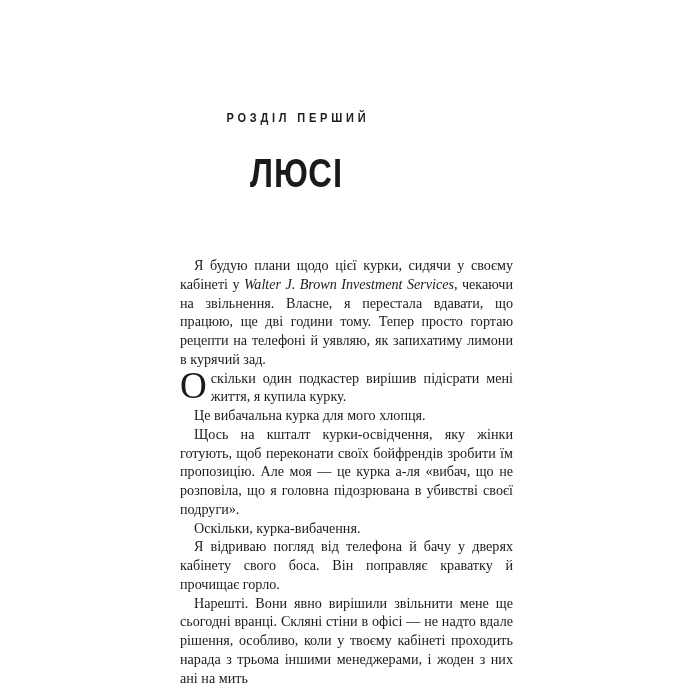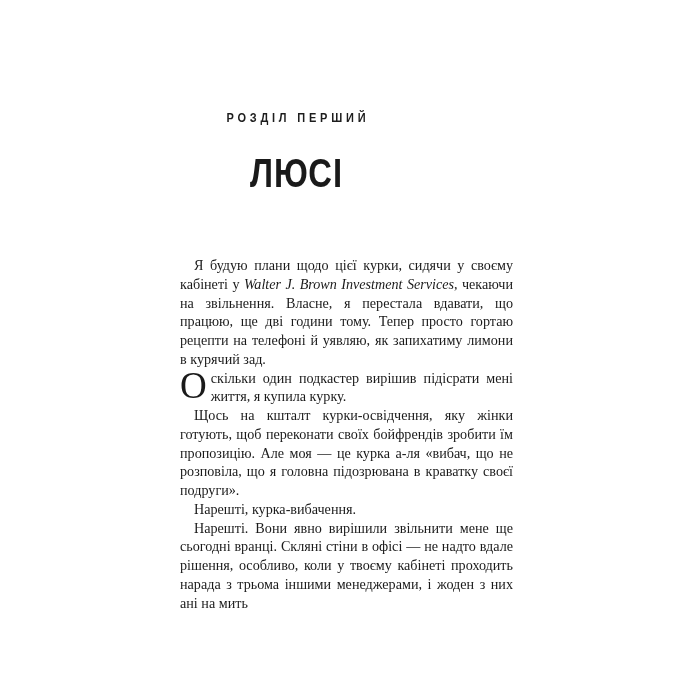--- a/index.html
+++ b/index.html
@@ -95,24 +95,26 @@
     <div class="chapter-eyebrow">РОЗДІЛ ПЕРШИЙ</div>
     <div class="chapter-title">ЛЮСІ</div>
   </div>
 
   <div class="textblock">
 
     <p class="para"><span>Я будую плани щодо цієї курки, сидячи у своєму кабінеті у </span><span class="ital">Walter J. Brown Investment Services</span><span>, чекаючи на звільнення. Власне, я перестала вдавати, що працюю, ще дві години тому. Тепер просто гортаю рецепти на телефоні й уявляю, як запихатиму лимони в курячий зад.</span></p>
 
     <p class="para first">Оскільки один подкастер вирішив підісрати мені життя, я купила курку.</p>
 
+    <p class="para">Це вибачальна курка для мого хлопця.</p>
 
-    <p class="para">Щось на кшталт курки-освідчення, яку жінки готують, щоб переконати своїх бойфрендів зробити їм пропозицію. Але моя — це курка а-ля «вибач, що не розповіла, що я головна підозрювана в краватку своєї подруги».</p>
+    <p class="para">Щось на кшталт курки-освідчення, яку жінки готують, щоб переконати своїх бойфрендів зробити їм пропозицію. Але моя — це курка а-ля «вибач, що не розповіла, що я головна підозрювана в убивстві своєї подруги».</p>
 
-    <p class="para">Нарешті, курка-вибачення.</p>
+    <p class="para">Оскільки, курка-вибачення.</p>
 
 
+    <p class="para">Я відриваю погляд від телефона й бачу у дверях кабінету свого боса. Він поправляє краватку й прочищає горло.</p>
 
 
     <p class="para">Нарешті. Вони явно вирішили звільнити мене ще сьогодні вранці. Скляні стіни в офісі — не надто вдале рішення, особливо, коли у твоєму кабінеті проходить нарада з трьома іншими менеджерами, і жоден з них ані на мить</p>
 
   </div>
 </div>
 
 </body></html>

